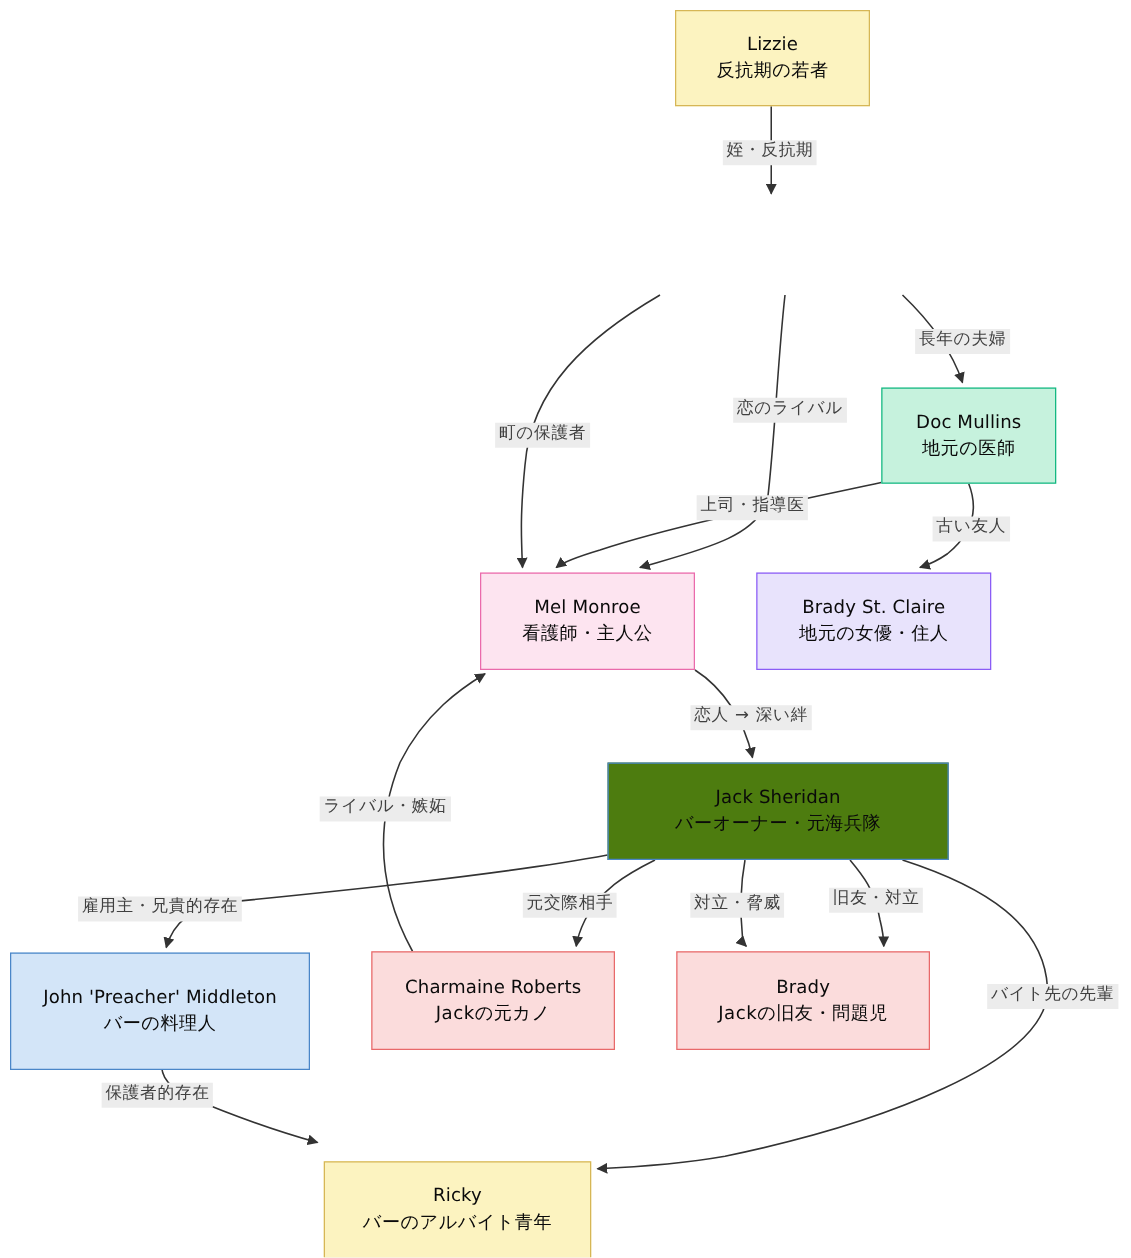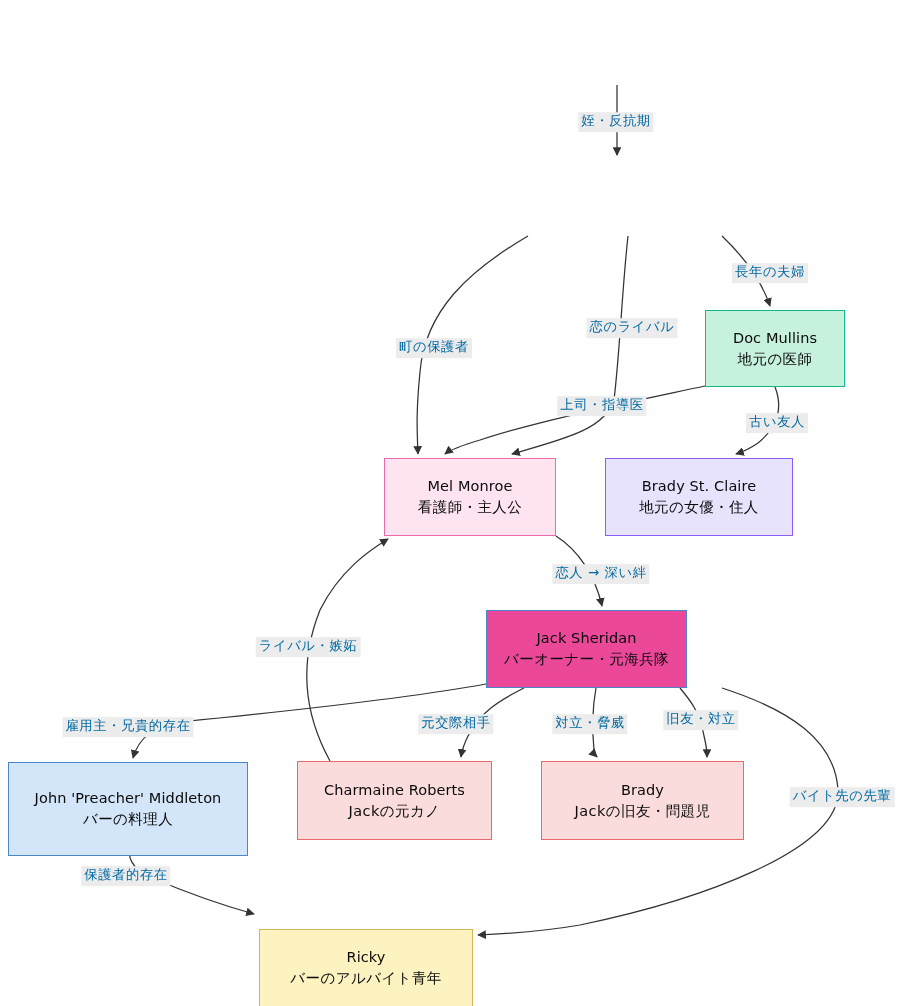--- a/index.html
+++ b/index.html
@@ -43,21 +43,21 @@
     white-space: nowrap;
   }
   .node-role {
     font-size: 14.5px;
     letter-spacing: 0.4px;
     white-space: nowrap;
   }
   .edge-label {
     position: absolute;
     background: #ececec;
-    color: #0369a1;
+    color: #404040;
     font-size: 13.3px;
     letter-spacing: 0.6px;
     padding: 1px 3px 2px 3px;
     white-space: nowrap;
     transform: translate(-50%, -50%);
     line-height: 1.25;
   }
 </style>
 </head>
 <body>
@@ -95,38 +95,42 @@
       <path d="M 596 688 C 592 710 592 730 594 750 C 595 754 596 756 597 757"></path>
 
       <path d="M 680 688 C 690 700 700 712 704 736 C 706 744 707 750 707 757"></path>
 
       <path d="M 722 688 C 790 710 835 740 838 790 C 841 850 700 900 580 925 C 540 932 500 934 478 935"></path>
 
       <path d="M 128 839 C 128 858 130 868 152 878 C 190 894 225 906 254 914"></path>
     </g>
   </svg>
 
+  <div class="node" style="left:540px; top:8px; width:156px; height:77px; background:#fcf3c0; border-color:#d6b656;">
+    <div class="node-name">Lizzie</div>
+    <div class="node-role">反抗期の若者</div>
+  </div>
 
 
   <div class="node" style="left:705px; top:310px; width:140px; height:77px; background:#c6f2dd; border-color:#14b882;">
     <div class="node-name">Doc Mullins</div>
     <div class="node-role">地元の医師</div>
   </div>
 
   <div class="node" style="left:384px; top:458px; width:172px; height:78px; background:#fde4f0; border-color:#ea6aab;">
     <div class="node-name">Mel Monroe</div>
     <div class="node-role">看護師・主人公</div>
   </div>
 
   <div class="node" style="left:605px; top:458px; width:188px; height:78px; background:#e8e3fc; border-color:#8b5cf6;">
     <div class="node-name">Brady St. Claire</div>
     <div class="node-role">地元の女優・住人</div>
   </div>
 
-  <div class="node" style="left:486px; top:610px; width:201px; height:78px; background:#ec4899; border-color:#4a86c8;">
+  <div class="node" style="left:486px; top:610px; width:273px; height:78px; background:#4d7c0f; border-color:#4a86c8;">
     <div class="node-name">Jack Sheridan</div>
     <div class="node-role">バーオーナー・元海兵隊</div>
   </div>
 
   <div class="node" style="left:8px; top:762px; width:240px; height:94px; background:#d3e5f8; border-color:#4a86c8;">
     <div class="node-name">John 'Preacher' Middleton</div>
     <div class="node-role">バーの料理人</div>
   </div>
 
   <div class="node" style="left:297px; top:761px; width:195px; height:79px; background:#fbdcdc; border-color:#e8696a;">

